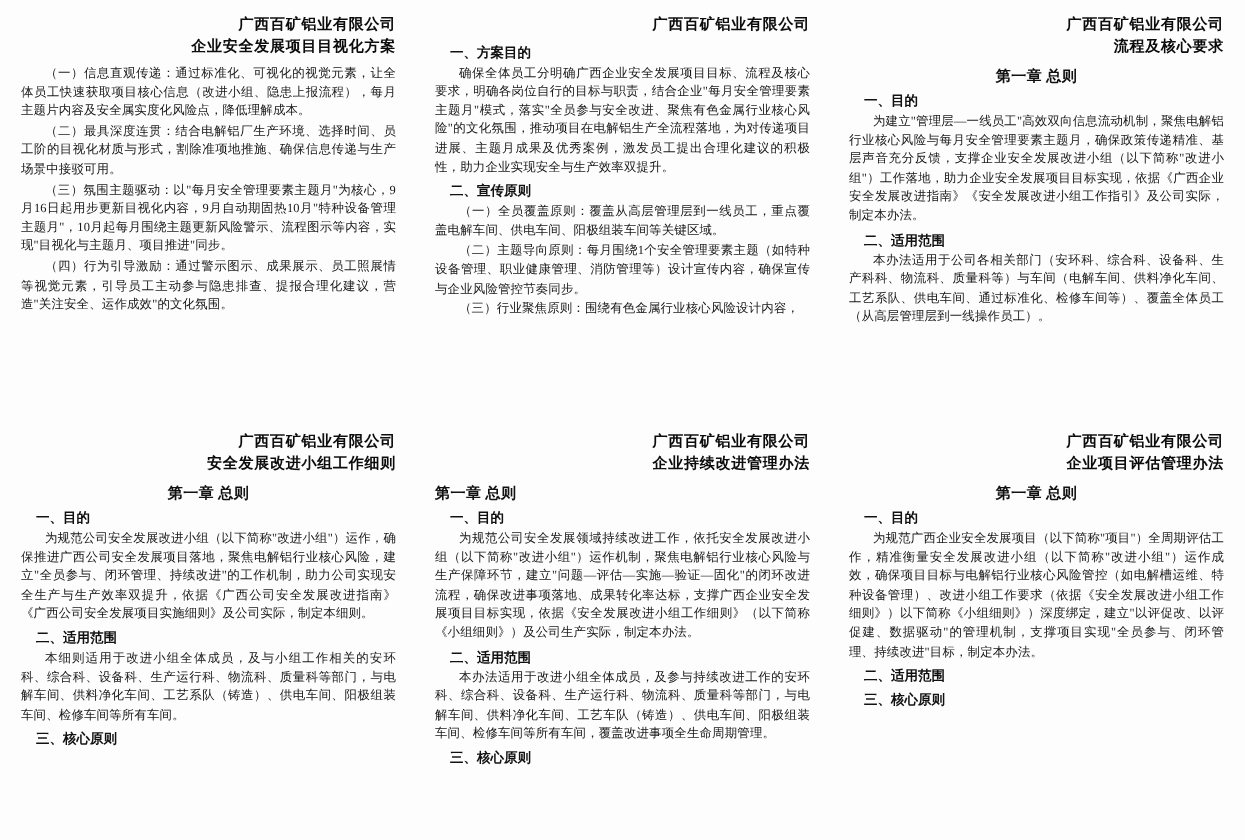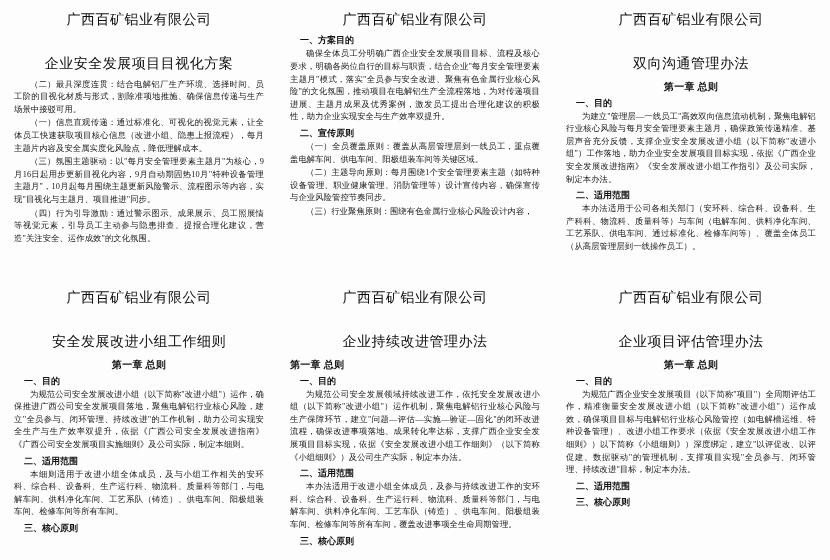--- a/index.html
+++ b/index.html
@@ -27,31 +27,30 @@
     padding: 4px 4px;
     box-sizing: border-box;
   }
   .doc {
     position: relative;
     overflow: hidden;
     padding: 4px 10px 2px 10px;
     box-sizing: border-box;
   }
   .doc-title {
-    text-align: center;
-    font-weight: normal;
-    font-size: 14px;
+    text-align: right;
+    font-weight: bold;
+    font-size: 10px;
     line-height: 1.45;
     letter-spacing: 0.5px;
     margin: 2px 0 4px 0;
     color: #0c0c0c;
   }
   .doc-title .line2 {
     display: block;
-    margin-top: 24px;
   }
   .chapter {
     font-weight: bold;
     font-size: 10px;
     margin: 5px 0 2px 0;
     text-align: center;
     letter-spacing: 0.3px;
   }
   .chapter.left {
     text-align: left;
@@ -91,22 +90,22 @@
 <body>
 
 <div class="sheet">
 
   <div class="doc d1">
     <div class="doc-title">
       <span>广西百矿铝业有限公司</span>
       <span class="line2">企业安全发展项目目视化方案</span>
     </div>
     <div class="body">
+      <p class="para">（一）信息直观传递：通过标准化、可视化的视觉元素，让全体员工快速获取项目核心信息（改进小组、隐患上报流程），每月主题片内容及安全属实度化风险点，降低理解成本。</p>
       <p class="para">（二）最具深度连贯：结合电解铝厂生产环境、选择时间、员工阶的目视化材质与形式，割除准项地推施、确保信息传递与生产场景中接驳可用。</p>
-      <p class="para">（一）信息直观传递：通过标准化、可视化的视觉元素，让全体员工快速获取项目核心信息（改进小组、隐患上报流程），每月主题片内容及安全属实度化风险点，降低理解成本。</p>
       <p class="para">（三）氛围主题驱动：以"每月安全管理要素主题月"为核心，9月16日起用步更新目视化内容，9月自动期固热10月"特种设备管理主题月"，10月起每月围绕主题更新风险警示、流程图示等内容，实现"目视化与主题月、项目推进"同步。</p>
       <p class="para">（四）行为引导激励：通过警示图示、成果展示、员工照展情等视觉元素，引导员工主动参与隐患排查、提报合理化建议，营造"关注安全、运作成效"的文化氛围。</p>
     </div>
     <div class="fade-bottom"></div>
   </div>
 
   <div class="doc d2">
     <div class="doc-title">
       <span>广西百矿铝业有限公司</span>
     </div>
@@ -117,21 +116,21 @@
       <p class="para">（一）全员覆盖原则：覆盖从高层管理层到一线员工，重点覆盖电解车间、供电车间、阳极组装车间等关键区域。</p>
       <p class="para">（二）主题导向原则：每月围绕1个安全管理要素主题（如特种设备管理、职业健康管理、消防管理等）设计宣传内容，确保宣传与企业风险管控节奏同步。</p>
       <p class="para">（三）行业聚焦原则：围绕有色金属行业核心风险设计内容，</p>
     </div>
     <div class="fade-bottom"></div>
   </div>
 
   <div class="doc d3">
     <div class="doc-title">
       <span>广西百矿铝业有限公司</span>
-      <span class="line2">双向沟通管理办法</span>
+      <span class="line2">流程及核心要求</span>
     </div>
     <div class="body">
       <div class="chapter">第一章 总则</div>
       <div class="section">一、目的</div>
       <p class="para">为建立"管理层—一线员工"高效双向信息流动机制，聚焦电解铝行业核心风险与每月安全管理要素主题月，确保政策传递精准、基层声音充分反馈，支撑企业安全发展改进小组（以下简称"改进小组"）工作落地，助力企业安全发展项目目标实现，依据《广西企业安全发展改进指南》《安全发展改进小组工作指引》及公司实际，制定本办法。</p>
       <div class="section">二、适用范围</div>
       <p class="para">本办法适用于公司各相关部门（安环科、综合科、设备科、生产科科、物流科、质量科等）与车间（电解车间、供料净化车间、工艺系队、供电车间、通过标准化、检修车间等）、覆盖全体员工（从高层管理层到一线操作员工）。</p>
     </div>
     <div class="fade-bottom"></div>
   </div>

